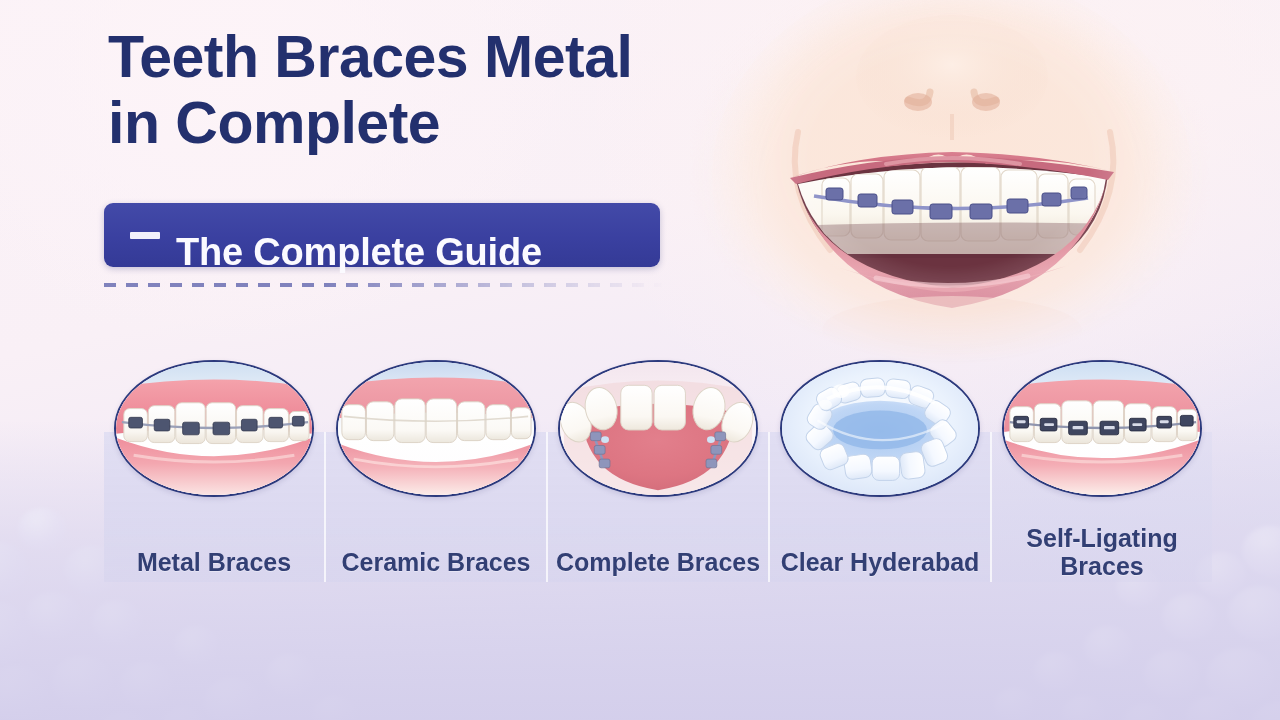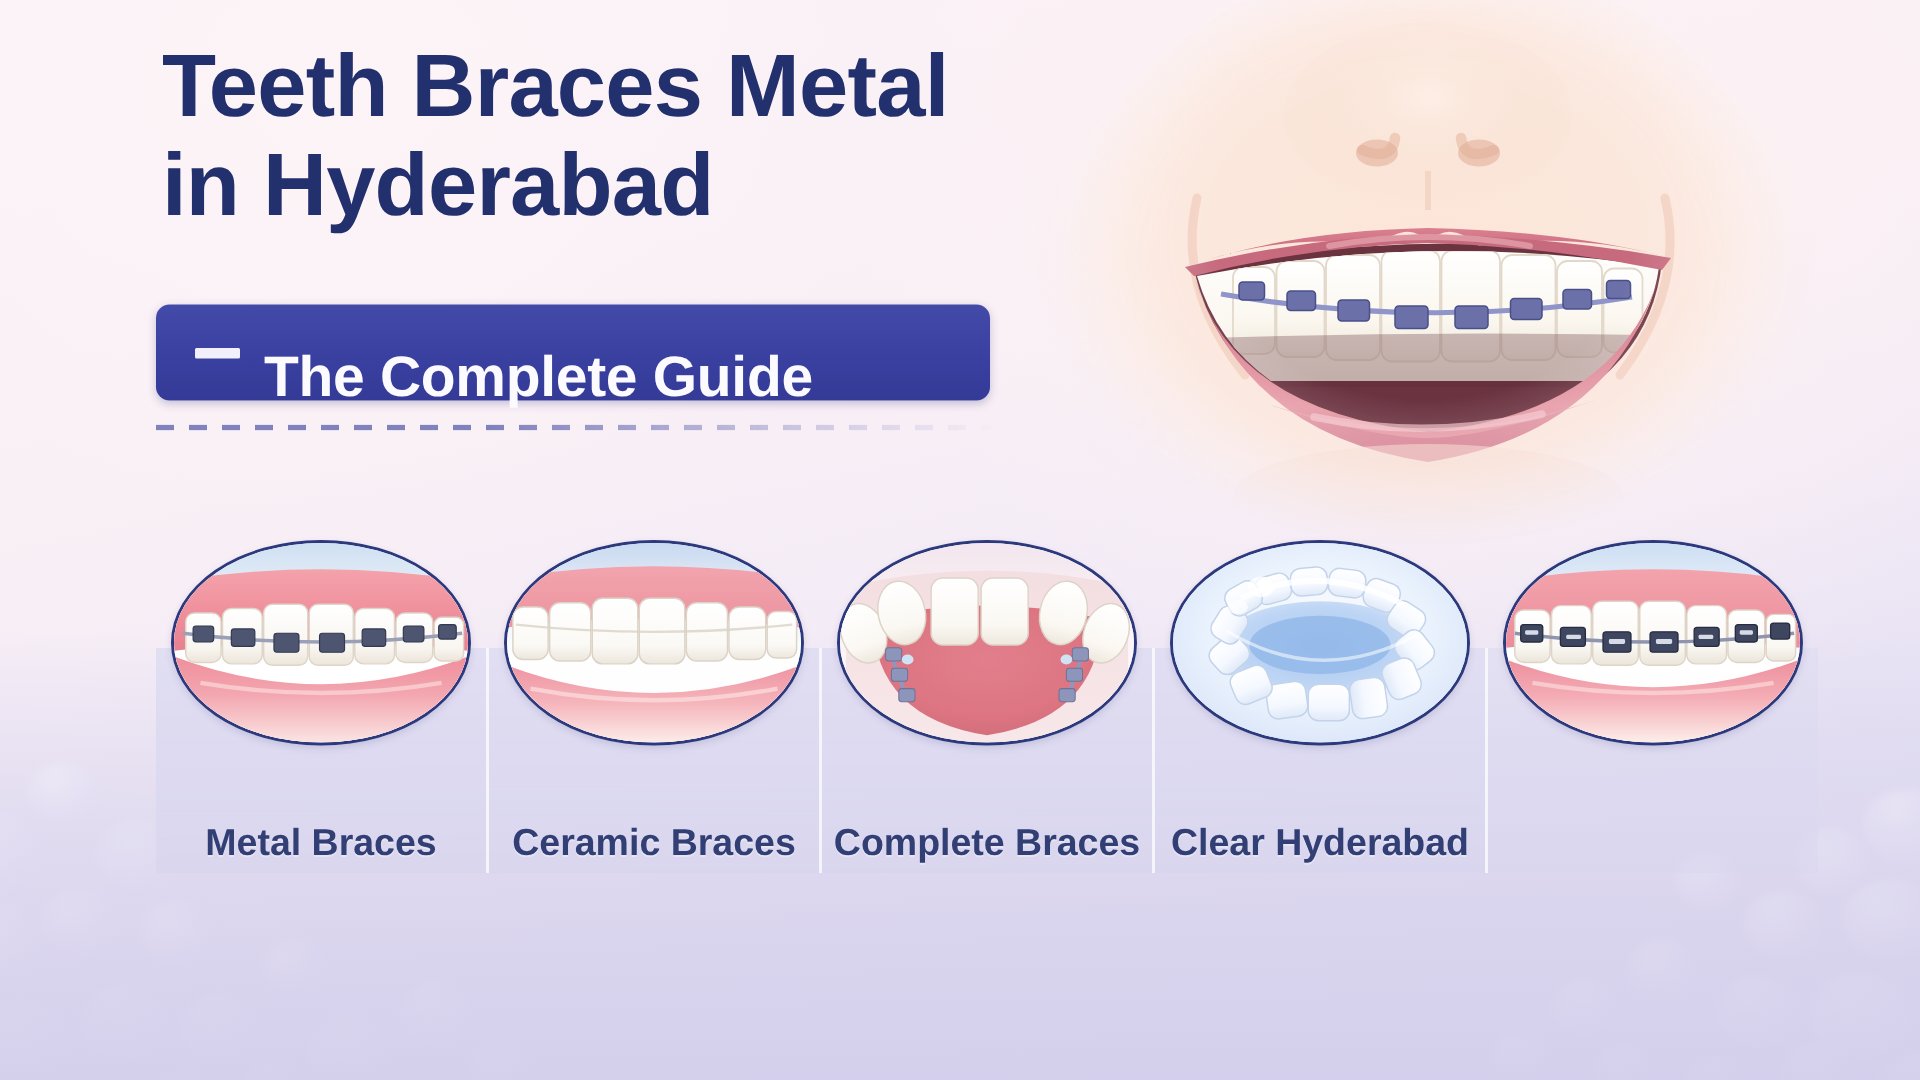--- a/index.html
+++ b/index.html
@@ -236,21 +236,21 @@
       <path d="M106,202 Q140,308 262,326 Q388,306 418,196 Q392,292 262,306 Q132,292 106,202 Z" fill="url(#gLipL)"></path>
       <path d="M150,286 Q262,322 376,284 Q300,310 262,310 Q224,310 150,286 Z" fill="#e9a4ad" opacity=".7"></path>
       <path d="M186,296 Q262,312 338,294" fill="none" stroke="#f6c9cf" stroke-width="5" opacity=".65" stroke-linecap="round"></path>
 
       <ellipse cx="262" cy="348" rx="130" ry="34" fill="#f7dccd" opacity=".55"></ellipse>
     </svg>
   </div>
 
   <h1 id="headline">
     <span>Teeth Braces Metal</span>
-    <span class="l2">in Hyderabad</span>
+    <span class="l2">in Complete</span>
   </h1>
 
   <div id="badge">
     <span class="dash"></span>
     <span class="btext">The Complete Guide</span>
   </div>
 
   <div id="dashed-rule"></div>
 
   <div class="bokeh" id="bokeh-left">
@@ -540,16 +540,17 @@
             <rect x="13" y="60" width="9" height="3" rx="1"></rect>
             <rect x="41" y="63" width="10" height="3" rx="1"></rect>
             <rect x="70" y="66" width="11" height="3.4" rx="1"></rect>
             <rect x="102" y="66" width="11" height="3.4" rx="1"></rect>
             <rect x="131" y="63" width="10" height="3" rx="1"></rect>
             <rect x="159" y="60" width="9" height="3" rx="1"></rect>
           </g>
           <path d="M18,96 Q100,110 182,96" fill="none" stroke="#fbdad9" stroke-width="3" opacity=".7"></path>
         </svg>
       </div>
+      <div class="card-label">Self-Ligating Braces</div>
     </div>
 
   </div>
 </div>
 
 </body></html>

